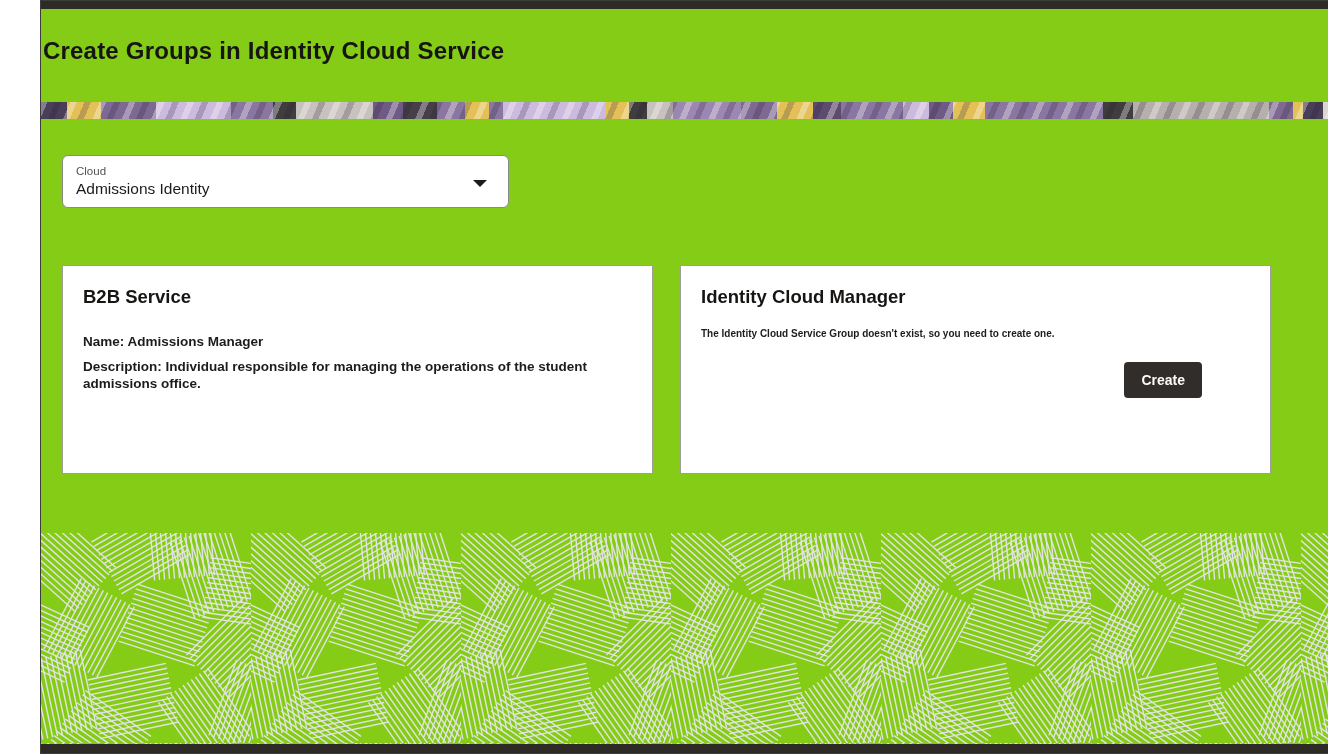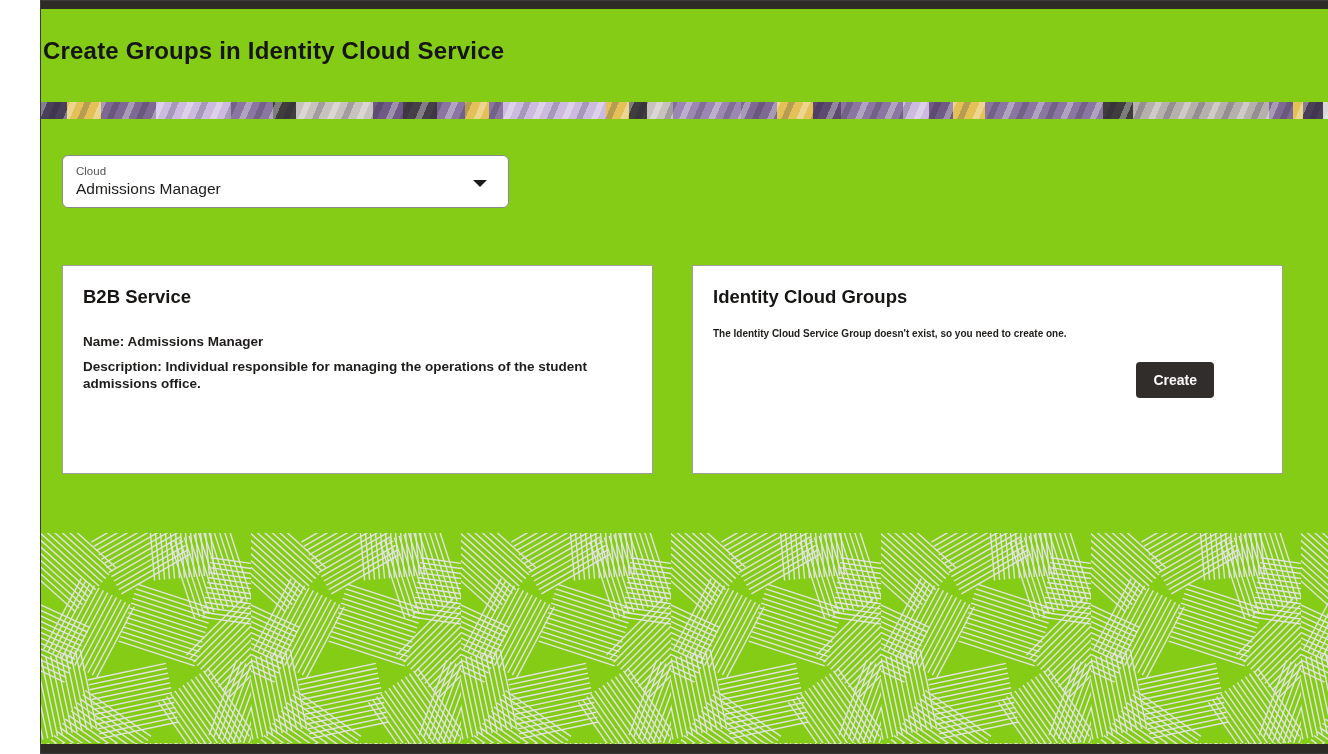--- a/index.html
+++ b/index.html
@@ -70,21 +70,21 @@
   .role-label { font-size: 11.5px; color: #545454; line-height: 14px; }
   .role-value { font-size: 15.5px; color: #1c1b1a; line-height: 20px; margin-top: 1px; }
   .chevron-down {
     position: absolute; right: 21px; top: 24px;
     width: 0; height: 0;
     border-left: 7px solid transparent;
     border-right: 7px solid transparent;
     border-top: 7px solid #1c1b1a;
   }
 
-  .cards { position: absolute; top: 264px; left: 21px; display: flex; gap: 39px; }
+  .cards { position: absolute; top: 264px; left: 21px; display: flex; gap: 27px; }
   .card {
     width: 591px; height: 209px;
     background: #ffffff;
     border: 1px solid #9f9c99;
     padding: 19px 22px 0 20px;
   }
   .card h2 {
     font-size: 18.5px; font-weight: 700; color: #161513; line-height: 23px;
   }
   .card .line {
@@ -123,34 +123,34 @@
 <div class="frame">
 
   <div class="topbar"></div>
 
   <h1 class="page-title">Create Groups in Identity Cloud Service</h1>
 
   <div class="banner"></div>
 
   <div class="role-field">
     <div class="role-label">Cloud</div>
-    <div class="role-value">Admissions Manager</div>
+    <div class="role-value">Admissions Identity</div>
     <span class="chevron-down"></span>
   </div>
 
   <div class="cards">
 
     <section class="card">
       <h2>B2B Service</h2>
       <p class="line first">Name: Admissions Manager</p>
       <p class="line">Description: Individual responsible for managing the operations of the student admissions office.</p>
     </section>
 
     <section class="card">
-      <h2>Identity Cloud Groups</h2>
+      <h2>Identity Cloud Manager</h2>
       <p class="message">The Identity Cloud Service Group doesn't exist, so you need to create one.</p>
       <div class="btn-row">
         <button class="create-btn">Create</button>
       </div>
     </section>
 
   </div>
 
   <div class="texture">
     <svg xmlns="http://www.w3.org/2000/svg">

